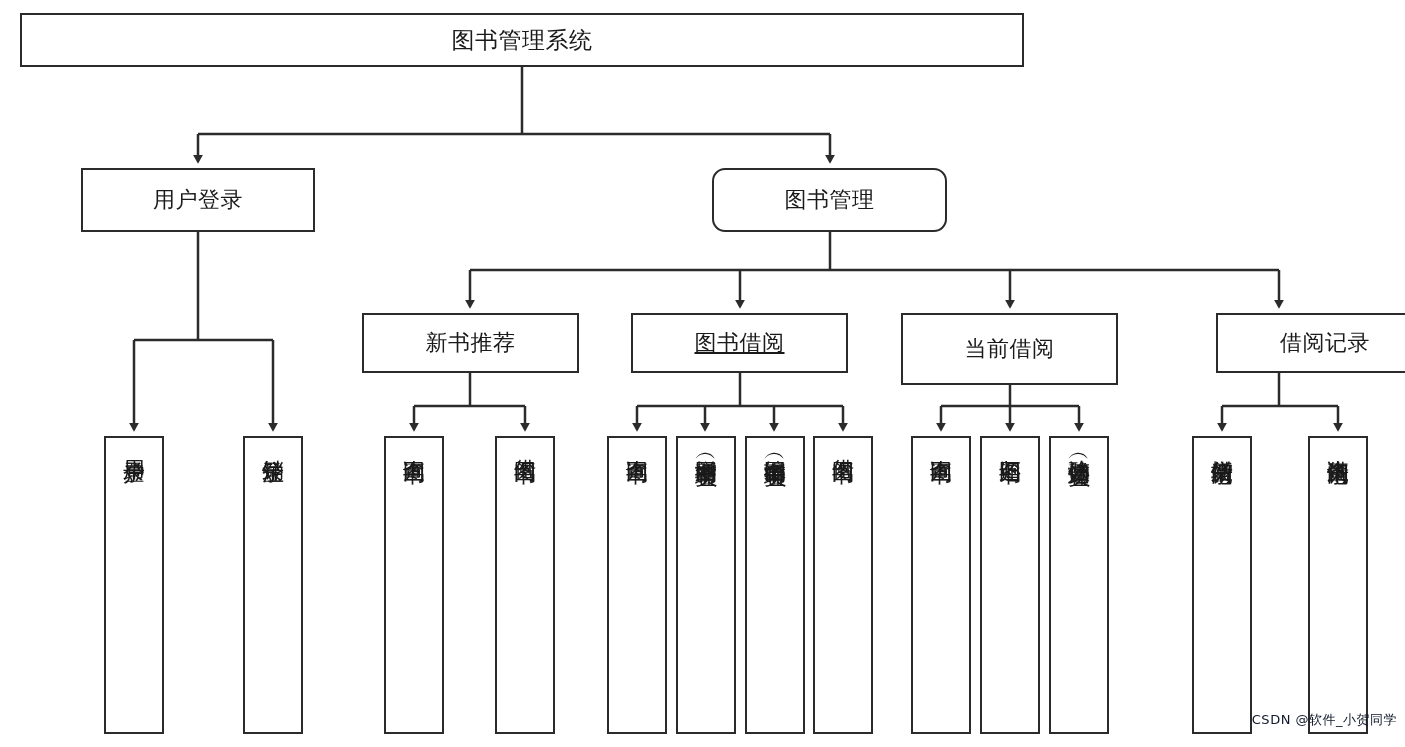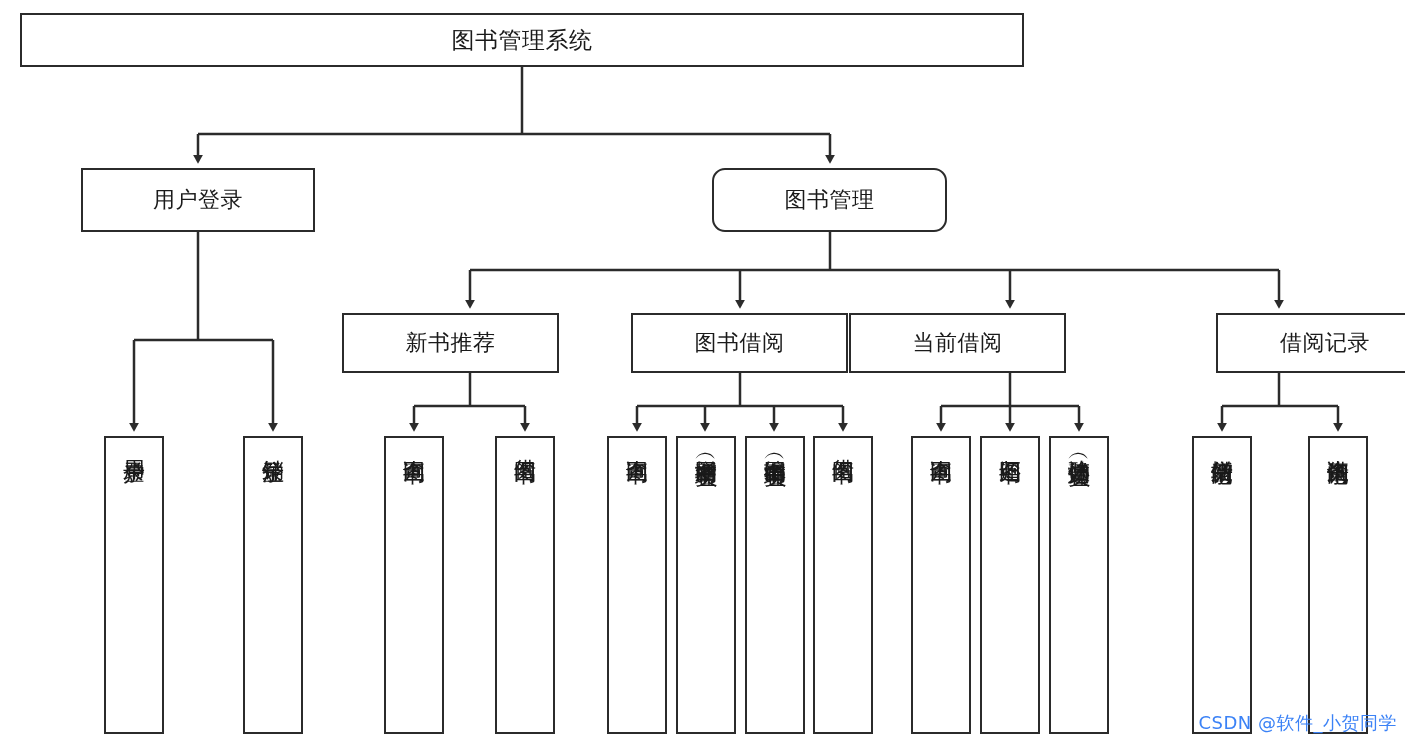--- a/index.html
+++ b/index.html
@@ -55,23 +55,23 @@
     writing-mode: vertical-rl;
     text-orientation: upright;
     font-size: 22px;
     line-height: 1.0;
     letter-spacing: 1px;
     white-space: nowrap;
   }
   #watermark {
     position: absolute;
     right: 8px;
-    bottom: 12px;
-    font-size: 18px;
-    color: #3b82f6;
+    bottom: 18px;
+    font-size: 13px;
+    color: #0f172a;
     letter-spacing: 0.5px;
     user-select: none;
     white-space: nowrap;
   }
 </style>
 </head>
 <body>
 
 <div id="canvas">
 
@@ -130,29 +130,29 @@
   </div>
 
   <div class="node horiz" style="left:81px; top:168px; width:234px; height:64px;">
     <span class="label">用户登录</span>
   </div>
 
   <div class="node horiz" style="left:712px; top:168px; width:235px; height:64px;border-radius:13px;">
     <span class="label">图书管理</span>
   </div>
 
-  <div class="node horiz" style="left:342px; top:313px; width:217px; height:60px;">
+  <div class="node horiz" style="left:362px; top:313px; width:217px; height:60px;">
     <span class="label">新书推荐</span>
   </div>
 
-  <div class="node horiz" style="left:631px; top:313px; width:217px; height:60px;">
+  <div class="node horiz" style="left:631px; top:313px; width:217px; height:60px;text-decoration:underline;">
     <span class="label">图书借阅</span>
   </div>
 
-  <div class="node horiz" style="left:849px; top:313px; width:217px; height:60px;">
+  <div class="node horiz" style="left:901px; top:313px; width:217px; height:72px;">
     <span class="label">当前借阅</span>
   </div>
 
   <div class="node horiz" style="left:1170px; top:313px; width:218px; height:60px;margin-left:46px;">
     <span class="label">借阅记录</span>
   </div>
 
   <div class="node vert" style="left:104px; top:436px; width:60px; height:298px;">
     <span class="label">用户登录</span>
   </div>

